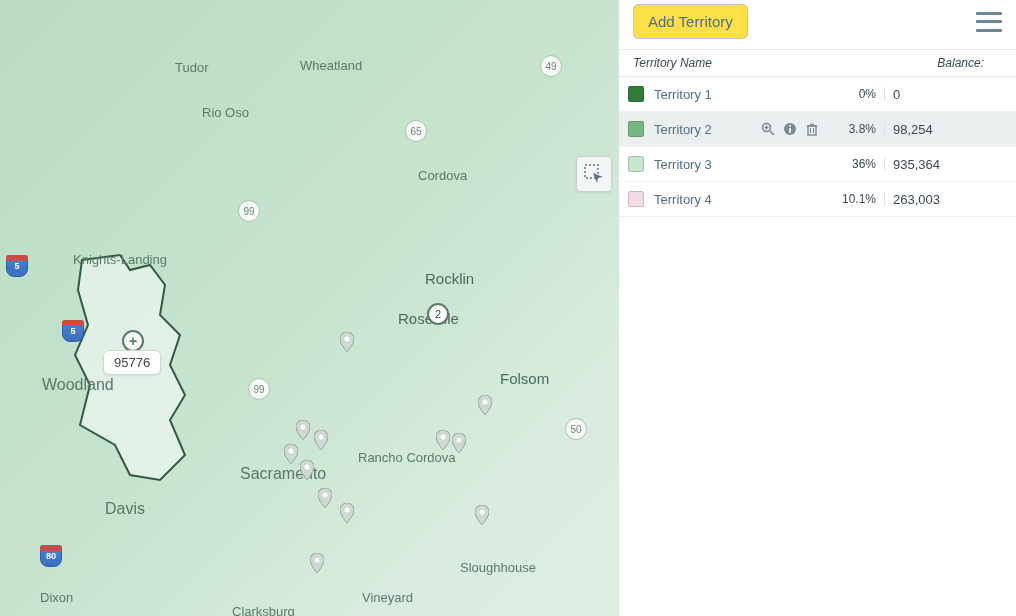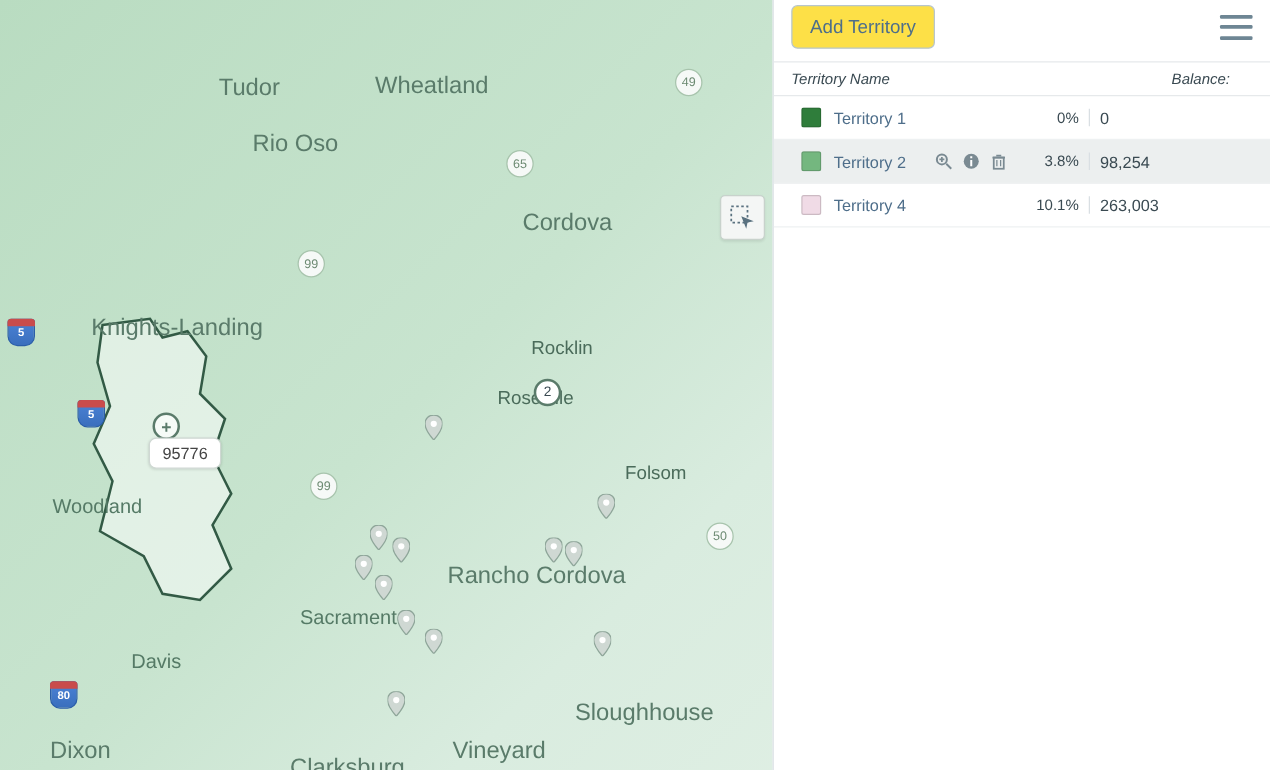--- a/index.html
+++ b/index.html
@@ -1,23 +1,23 @@
 <!DOCTYPE html>
 <html><head>
 <meta charset="utf-8">
 <style>
   * { margin: 0; padding: 0; box-sizing: border-box; }
   html, body { width: 1016px; height: 616px; font-family: Arial, Helvetica, sans-serif; overflow: hidden; }
   .app { position: relative; width: 1016px; height: 616px; }
 
   
   .map { position: absolute; inset: 0; background: linear-gradient(135deg, #b9dcc1 0%, #c8e4cf 40%, #d9ecdf 60%, #e6f2e9 100%); overflow: hidden; }
-  .map-label { position: absolute; color: #5a7b6a; font-size: 19px; white-space: nowrap; pointer-events: none; }
+  .map-label { position: absolute; color: #5a7b6a; font-size: 13px; white-space: nowrap; pointer-events: none; }
   .map-label.big { font-size: 15px; font-weight: 500; color: #4a6b5a; }
-  .map-label.city { font-size: 16px; font-weight: 500; color: #557a66; margin-top: 21px; }
+  .map-label.city { font-size: 16px; font-weight: 500; color: #557a66; }
   .route-shield { position: absolute; width: 22px; height: 22px; border: 1px solid #a8c4ad; background: #f6f9f7; border-radius: 50%; display: flex; align-items: center; justify-content: center; font-size: 10px; color: #6c8a72; pointer-events: none; }
   .interstate-shield { position: absolute; width: 22px; height: 22px; background: linear-gradient(#4b82d6, #3a6fbd); border: 1px solid #2b5ea8; border-radius: 3px 3px 8px 8px; display: flex; align-items: center; justify-content: center; font-size: 9px; color: #fff; font-weight: bold; pointer-events: none; }
   .interstate-shield::before { content: ""; position: absolute; top: -1px; left: -1px; right: -1px; height: 6px; background: #c94c4c; border-radius: 3px 3px 0 0; }
 
   
   .territory-outline { position: absolute; pointer-events: none; }
 
   
   .pin { position: absolute; width: 14px; height: 20px; pointer-events: none; }
   .pin svg { width: 100%; height: 100%; display: block; }
@@ -43,21 +43,21 @@
   .add-btn { border: 1px solid #b8c6cc; background: #fde047; color: #4e6e8a; font-size: 15px; padding: 8px 14px; border-radius: 5px; cursor: pointer; }
   .hamburger { width: 26px; height: 20px; display: flex; flex-direction: column; justify-content: space-between; cursor: pointer; }
   .hamburger span { height: 3px; background: #6e8694; border-radius: 1px; }
 
   .columns-row { display: flex; align-items: center; padding: 6px 14px; border-top: 1px solid #e6e9eb; border-bottom: 1px solid #e6e9eb; font-size: 12px; color: #3a4a52; }
   .columns-row .col-name { flex: 1 1 auto; font-style: italic; }
   .columns-row .balance-label { font-style: italic; margin-right: 18px; }
   .columns-row select { width: 150px; font-size: 12px; color: #3a4a52; border: 1px solid #b8c6cc; background: #fff; padding: 3px 4px; }
 
   .rows { flex: 1 1 auto; overflow-y: auto; }
-  .row { display: flex; align-items: center; padding: 9px 22px; border-bottom: 1px solid #eef1f2; font-size: 13px; }
+  .row { display: flex; align-items: center; padding: 9px 9px; border-bottom: 1px solid #eef1f2; font-size: 13px; }
   .row.selected { background: #ecefef; }
   .swatch { width: 16px; height: 16px; border-radius: 2px; margin-right: 10px; border: 1px solid rgba(0,0,0,0.15); flex: 0 0 auto; }
   .tname { color: #4e6e8a; font-weight: 500; cursor: pointer; flex: 0 0 auto; }
   .row-icons { display: flex; gap: 8px; margin-left: auto; margin-right: 10px; color: #7a8a92; }
   .row-icons .ico { width: 14px; height: 14px; cursor: pointer; }
   .pct { width: 56px; text-align: right; font-size: 12px; color: #3a4a52; padding-right: 8px; border-right: 1px solid #d9dfe3; flex: 0 0 auto; }
   .row:not(.has-actions) .pct { margin-left: auto; }
   .val { width: 122px; padding-left: 8px; font-size: 13px; color: #3a4a52; flex: 0 0 auto; }
 
   .ico-svg { width: 100%; height: 100%; display: block; }
@@ -95,21 +95,21 @@
     <span class="route-shield" style="left:248px; top:378px;">99</span>
     <span class="route-shield" style="left:565px; top:418px;">50</span>
     <span class="interstate-shield" style="left:6px; top:255px;">5</span>
     <span class="interstate-shield" style="left:62px; top:320px;">5</span>
     <span class="interstate-shield" style="left:40px; top:545px;">80</span>
 
     <div class="circle-marker" style="left:427px; top:303px;">2</div>
 
     <div class="add-area" style="left:122px; top:330px;">+</div>
 
-    <div class="zip-tip" style="left:119px; top:350px;">95776</div>
+    <div class="zip-tip" style="left:103px; top:350px;">95776</div>
 
     <div class="pin" style="left:340px; top:332px;">
         <svg viewBox="0 0 14 20">
           <path d="M7 0C3 0 0 3 0 7c0 5 7 13 7 13s7-8 7-13c0-4-3-7-7-7z" fill="#cfd8d3" stroke="#8fa69a"></path>
           <circle cx="7" cy="7" r="2.5" fill="#fff"></circle>
         </svg>
       </div>
     <div class="pin" style="left:478px; top:395px;">
         <svg viewBox="0 0 14 20">
           <path d="M7 0C3 0 0 3 0 7c0 5 7 13 7 13s7-8 7-13c0-4-3-7-7-7z" fill="#cfd8d3" stroke="#8fa69a"></path>
@@ -235,20 +235,26 @@
                 <line x1="5" y1="2.5" x2="9" y2="2.5" stroke="#7a8a92" stroke-width="1.4"></line>
                 <line x1="5.5" y1="6" x2="5.5" y2="11" stroke="#7a8a92"></line>
                 <line x1="8.5" y1="6" x2="8.5" y2="11" stroke="#7a8a92"></line>
               </svg>
             </span>
           </span>
           <span class="pct">3.8%</span>
           <span class="val">98,254</span>
         </div>
         <div class="row">
+          <span class="swatch" style="background: rgb(199, 230, 204);"></span>
+          <span class="tname">Territory 3</span>
+          <span class="pct">36%</span>
+          <span class="val">935,364</span>
+        </div>
+        <div class="row">
           <span class="swatch" style="background: rgb(240, 219, 230);"></span>
           <span class="tname">Territory 4</span>
           <span class="pct">10.1%</span>
           <span class="val">263,003</span>
         </div>
       </div>
   </div>
 
 </div>
 

